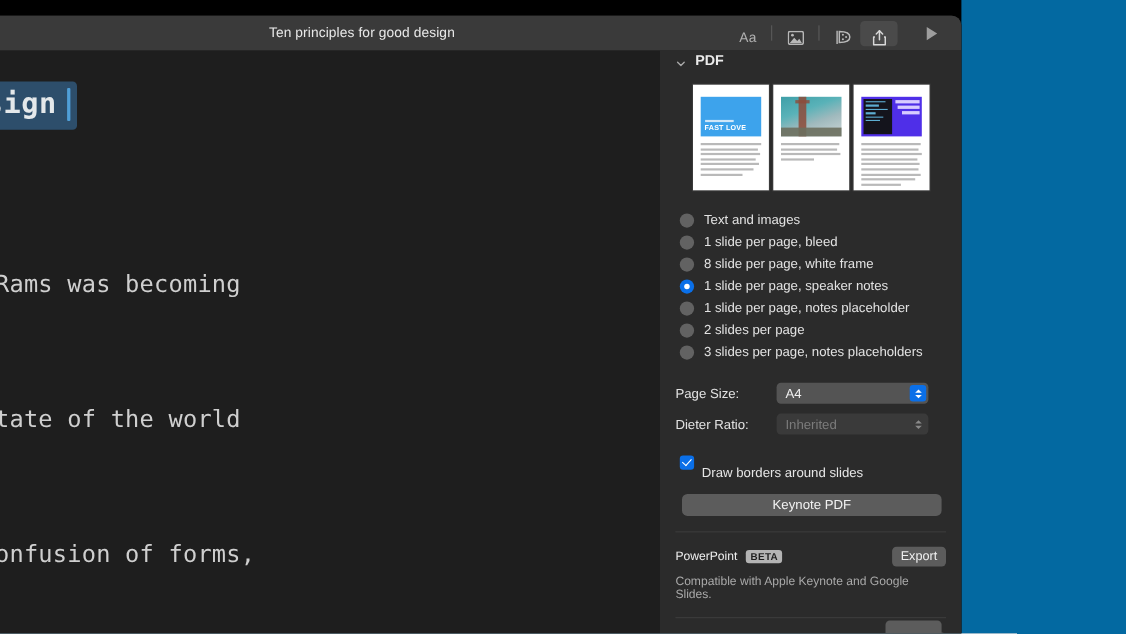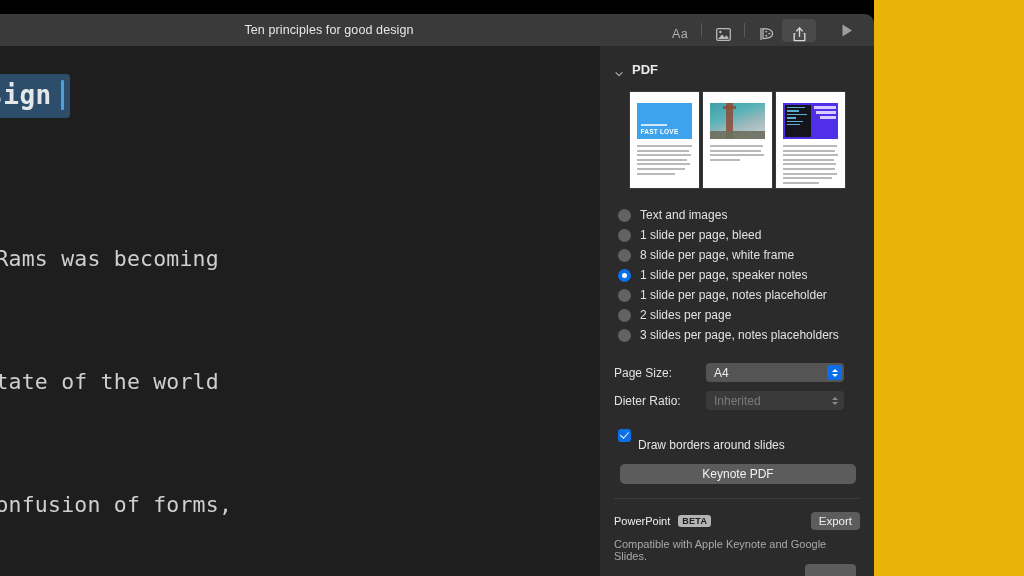--- a/index.html
+++ b/index.html
@@ -3,21 +3,21 @@
 <meta charset="utf-8">
 <style>
   html, body {
     margin: 0; padding: 0;
     width: 1024px; height: 576px;
     background: #ffffff;
     overflow: hidden;
     font-family: "Liberation Sans", sans-serif;
     -webkit-font-smoothing: antialiased;
   }
-  #root { position: relative; width: 1024px; height: 576px; background: #eab308; }
+  #root { position: relative; width: 1024px; height: 576px; background: #0369a1; }
 
   
   .desktop-left {
     position: absolute; left: 0; top: 0; width: 874px; height: 576px;
     background: #000000;
   }
 
   
   .window {
     position: absolute; left: 0; top: 14px; width: 874px; height: 562px;
@@ -82,21 +82,21 @@
     font-family: "DejaVu Sans Mono", "Liberation Mono", monospace;
     font-size: 21.5px; line-height: 41px; color: #cfcfcf; white-space: pre;
     letter-spacing: .2px;
   }
 
   
   .sidebar {
     position: absolute; left: 600px; top: 32px; width: 274px; height: 530px;
     background: #2b2b2b; overflow: hidden;
   }
-  .sb-head { display: flex; align-items: center; gap: 8px; padding: 16px 0 0 14px; }
+  .sb-head { display: flex; align-items: center; gap: 8px; padding: 1px 0 0 14px; }
   .chev { width: 10px; height: 10px; position: relative; display:inline-block; }
   .sb-head-label { font-size: 13px; font-weight: bold; color: #eaeaea; }
 
   .thumbs { display: flex; gap: 4px; justify-content: center; margin-top: 15px; }
   .thumb {
     width: 69px; height: 96px; background: #ffffff;
     box-shadow: 0 0 0 1px #3a3a3a;
     position: relative; overflow: hidden;
   }
   .th-img { position: absolute; left: 7px; top: 11px; width: 55px; height: 36px; }

